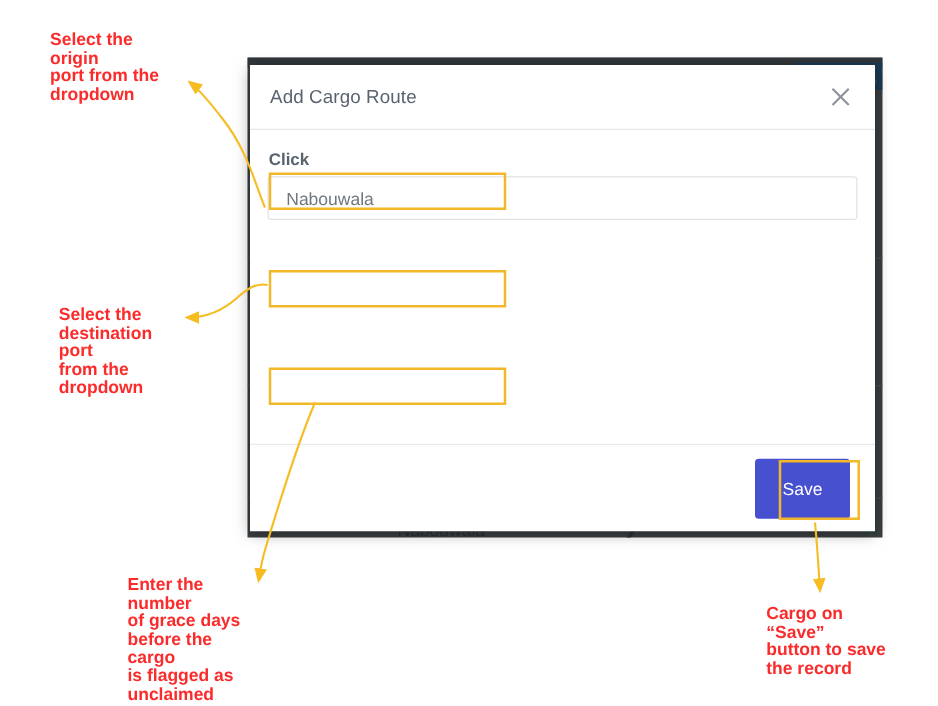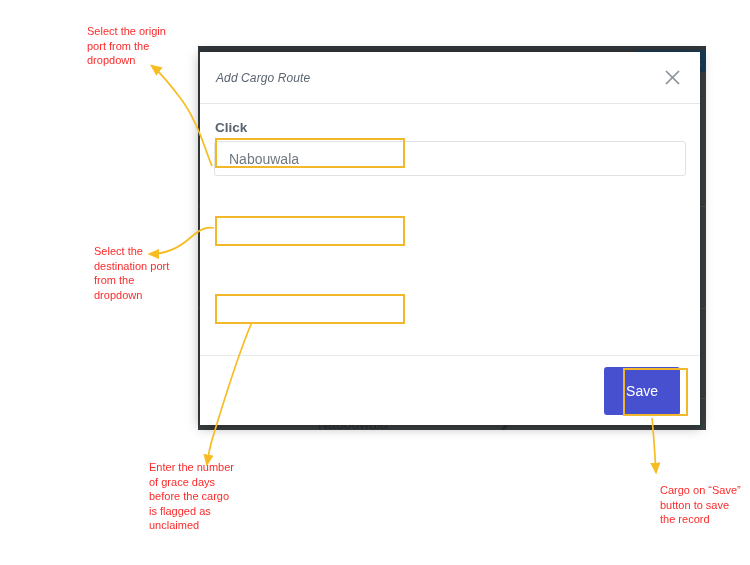--- a/index.html
+++ b/index.html
@@ -70,25 +70,24 @@
 
   #modal-header {
     height: 52px;
     flex: 0 0 52px;
     border-bottom: 1px solid #e6e6e6;
     display: flex;
     align-items: center;
     padding: 0 16px 0 16px;
   }
   #modal-title {
-    font-size: 12px;
+    font-size: 15px;
     color: #5a6470;
     font-weight: normal;
     letter-spacing: 0.1px;
-    font-style: italic;
   }
   #modal-close {
     margin-left: auto;
     width: 24px; height: 24px;
     display: flex; align-items: center; justify-content: center;
     cursor: pointer;
   }
   #modal-close svg { display: block; }
 
   #modal-body {
@@ -166,25 +165,24 @@
   }
   #hl-origin      { left: 215px; top: 138px; width: 190px; height: 30px; }
   #hl-destination { left: 215px; top: 216px; width: 190px; height: 30px; }
   #hl-leeway      { left: 215px; top: 294px; width: 190px; height: 30px; }
   #hl-save        { left: 623px; top: 368px; width: 65px; height: 48px; }
 
   
   .annotation {
     position: absolute;
     color: #fb2b2b;
-    font-size: 11px;
-    font-weight: normal;
+    font-size: 14px;
+    font-weight: bold;
     line-height: 14.6px;
     white-space: pre-line;
-    margin-left: 47px;
   }
   #anno-origin      { left: 40px;  top: 24px;  width: 100px; }
   #anno-destination { left: 47px;  top: 244px; width: 92px; }
   #anno-leeway      { left: 102px; top: 460px; width: 100px; }
   #anno-save        { left: 613px; top: 483px; width: 100px; }
 
   
   #arrows {
     position: absolute;
     left: 0; top: 0;

